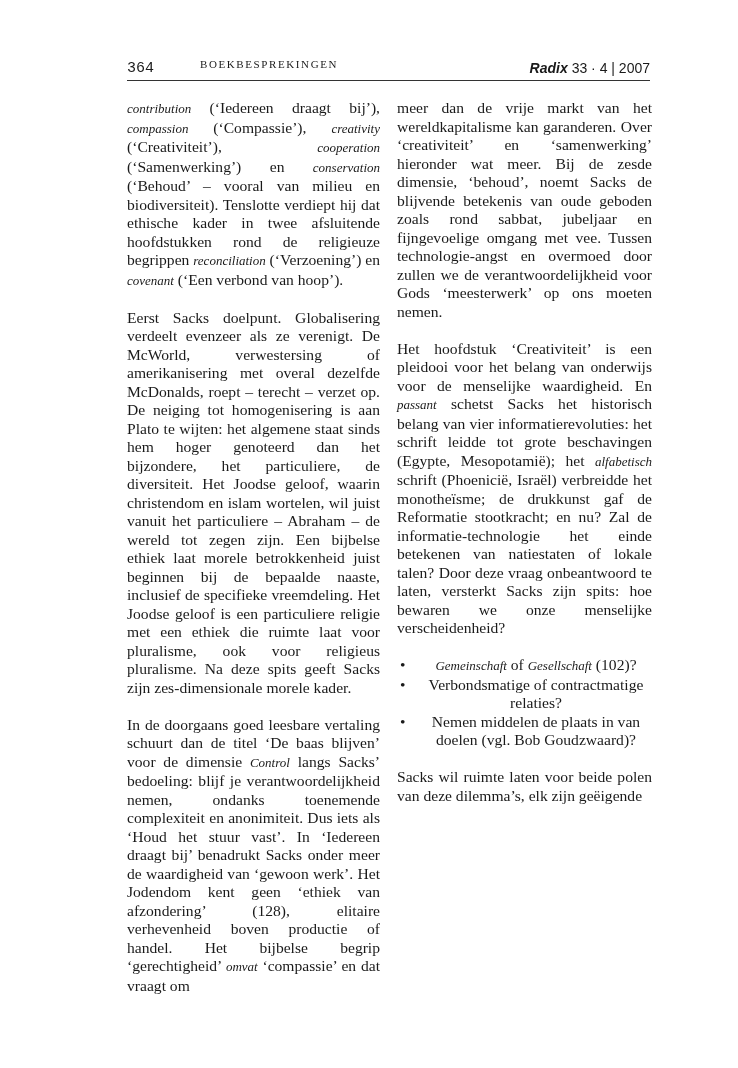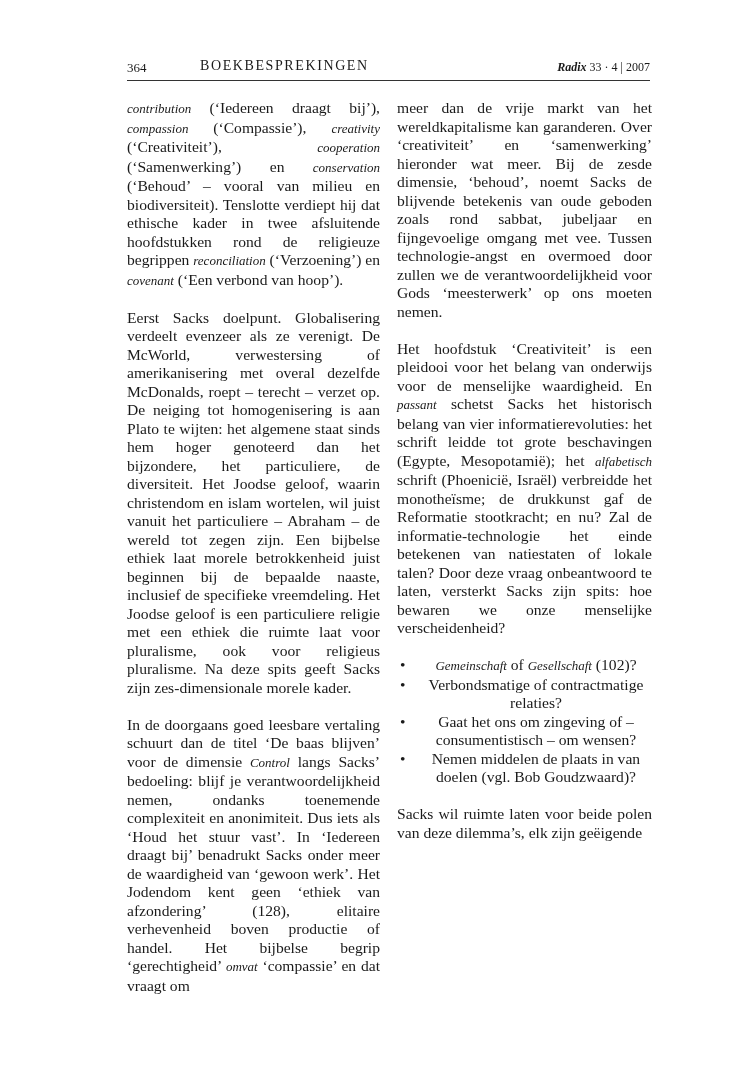--- a/index.html
+++ b/index.html
@@ -1,23 +1,23 @@
 <!DOCTYPE html>
 <html><head>
 <meta charset="utf-8">
 <style>
   html, body { margin: 0; padding: 0; background: #ffffff; }
   body { width: 738px; height: 1068px; position: relative; overflow: hidden;
          font-family: "DejaVu Serif", "Liberation Serif", serif; color: #1a1a1a; }
   .header { position: absolute; left: 127px; top: 58px; width: 523px; height: 22px;
             border-bottom: 1px solid #333; }
-  .page-num { position: absolute; left: 0; top: 2px; font-family: Liberation Serif, serif; font-size: 13px; }
+  .page-num { position: absolute; left: 0; top: 2px; font-family: Liberation Mono, monospace; font-size: 15px; }
   .section { position: absolute; left: 73px; top: 0px; font-family: "Liberation Serif", serif;
-             font-size: 14px; letter-spacing: 1.6px; }
-  .journal { position: absolute; right: 0; top: 2px; font-family: Liberation Serif, serif; font-size: 12px; }
+             font-size: 11px; letter-spacing: 1.6px; }
+  .journal { position: absolute; right: 0; top: 2px; font-family: Liberation Sans, sans-serif; font-size: 14px; }
   .journal .name { font-style: italic; font-weight: bold; }
   .col { position: absolute; top: 99px; font-family: "Liberation Serif", serif; font-size: 15.6px;
          line-height: 18.5px; text-align: justify; hyphens: manual; }
   .col-left { left: 127px; width: 253px; }
   .col-right { left: 397px; width: 255px; }
   .col p { margin: 0 0 18.5px 0; }
   .col em { font-style: italic; font-size: 13px; }
   ul.bullets { list-style: none; margin: 0 0 18.5px 0; padding: 0; text-align: center; }
   ul.bullets li { position: relative; padding-left: 23px; }
   ul.bullets li::before { content: "•"; position: absolute; left: 3px; top: 0; }
@@ -36,17 +36,16 @@
   <p>Eerst Sacks doelpunt. Globalisering verdeelt evenzeer als ze verenigt. De McWorld, verwestersing of amerikanisering met overal dezelfde McDonalds, roept – terecht – verzet op. De neiging tot homogenisering is aan Plato te wijten: het algemene staat sinds hem hoger genoteerd dan het bijzondere, het particuliere, de diversiteit. Het Joodse geloof, waarin christendom en islam wortelen, wil juist vanuit het particuliere – Abraham – de wereld tot zegen zijn. Een bijbelse ethiek laat morele betrokkenheid juist beginnen bij de bepaalde naaste, inclusief de specifieke vreemdeling. Het Joodse geloof is een particuliere religie met een ethiek die ruimte laat voor pluralisme, ook voor religieus pluralisme. Na deze spits geeft Sacks zijn zes-dimensionale morele kader.</p>
   <p><span>In de doorgaans goed leesbare vertaling schuurt dan de titel ‘De baas blijven’ voor de dimensie </span><em>Control</em><span> langs Sacks’ bedoeling: blijf je verantwoordelijkheid nemen, ondanks toenemende complexiteit en anonimiteit. Dus iets als ‘Houd het stuur vast’. In ‘Iedereen draagt bij’ benadrukt Sacks onder meer de waardigheid van ‘gewoon werk’. Het Jodendom kent geen ‘ethiek van afzondering’ (128), elitaire verhevenheid boven productie of handel. Het bijbelse begrip ‘gerechtigheid’ </span><em>omvat</em><span> ‘compassie’ en dat vraagt om</span></p>
 </div>
 
 <div class="col col-right">
   <p>meer dan de vrije markt van het wereldkapitalisme kan garanderen. Over ‘creativiteit’ en ‘samenwerking’ hieronder wat meer. Bij  de zesde dimensie, ‘behoud’, noemt Sacks de blijvende betekenis van oude geboden zoals rond sabbat, jubeljaar en fijngevoelige omgang met vee. Tussen technologie-angst en overmoed door zullen we de verantwoordelijkheid voor Gods ‘meesterwerk’ op ons moeten nemen.</p>
   <p><span>Het hoofdstuk ‘Creativiteit’ is een pleidooi voor het belang van onderwijs voor de menselijke waardigheid. En </span><em>passant</em><span> schetst Sacks het historisch belang van vier informatierevoluties: het schrift leidde tot grote beschavingen (Egypte, Mesopotamië); het </span><em>alfabetisch</em><span> schrift (Phoenicië, Israël) verbreidde het monotheïsme; de drukkunst gaf de Reformatie stootkracht; en nu? Zal de  informatie-technologie het einde betekenen van natiestaten of lokale talen? Door deze vraag onbeantwoord te laten, versterkt Sacks zijn spits: hoe bewaren we onze menselijke verscheidenheid?</span></p>
   <ul class="bullets">
     <li><em>Gemeinschaft</em><span> of </span><em>Gesellschaft</em><span> (102)?</span></li>
     <li>Verbondsmatige of contractmatige relaties?</li>
-    <li>Gaat het ons om zingeving of – consumentistisch – om wensen?</li>
     <li>Nemen middelen de plaats in van doelen (vgl. Bob Goudzwaard)?</li>
   </ul>
   <p>Sacks wil ruimte laten voor beide polen van deze dilemma’s, elk zijn geëigende</p>
 </div>
 
 </body></html>

